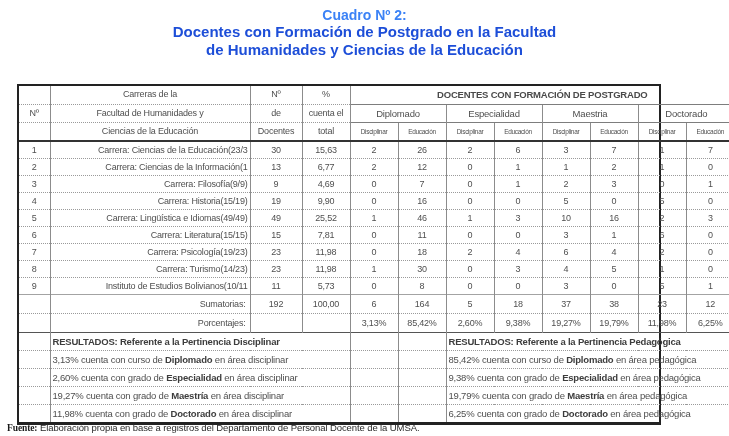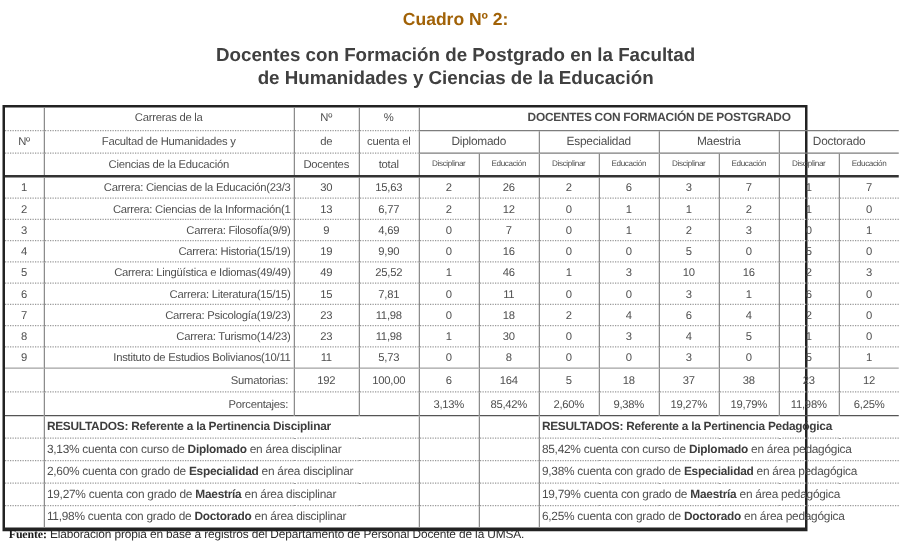--- a/index.html
+++ b/index.html
@@ -1,29 +1,29 @@
 <!DOCTYPE html>
 <html><head>
 <meta charset="utf-8">
 <style>
   html,body{margin:0;padding:0;background:#fff;}
   .page{
     position:relative;width:729px;height:436px;background:#fff;
     font-family:"Liberation Sans",sans-serif;color:#4a4a4a;overflow:hidden;
   }
   .title1{
-    text-align:center;font-size:14px;font-weight:bold;color:#a16207;
+    text-align:center;font-size:14px;font-weight:bold;color:#3b82f6;
     padding-top:7px;letter-spacing:0;
   }
   .title2{
-    text-align:center;font-size:15px;font-weight:bold;color:#404040;
-    margin-top:13px;line-height:18px;
+    text-align:center;font-size:15px;font-weight:bold;color:#1d4ed8;
+    line-height:18px;
   }
   .tablewrap{
-    position:absolute;left:2px;top:84px;width:644px;
+    position:absolute;left:17px;top:84px;width:644px;
     border:2px solid #222;border-bottom-width:3px;box-sizing:border-box;
     background:#fff;
   }
   table{border-collapse:collapse;table-layout:fixed;width:100%;}
   td{
     border-left:1px solid #8c8c8c;border-top:1px dotted #9a9a9a;
     overflow:hidden;white-space:nowrap;padding:0 2px;
     font-size:9px;letter-spacing:-0.2px;color:#4f4f4f;
     text-align:center;vertical-align:middle;box-sizing:border-box;
   }

